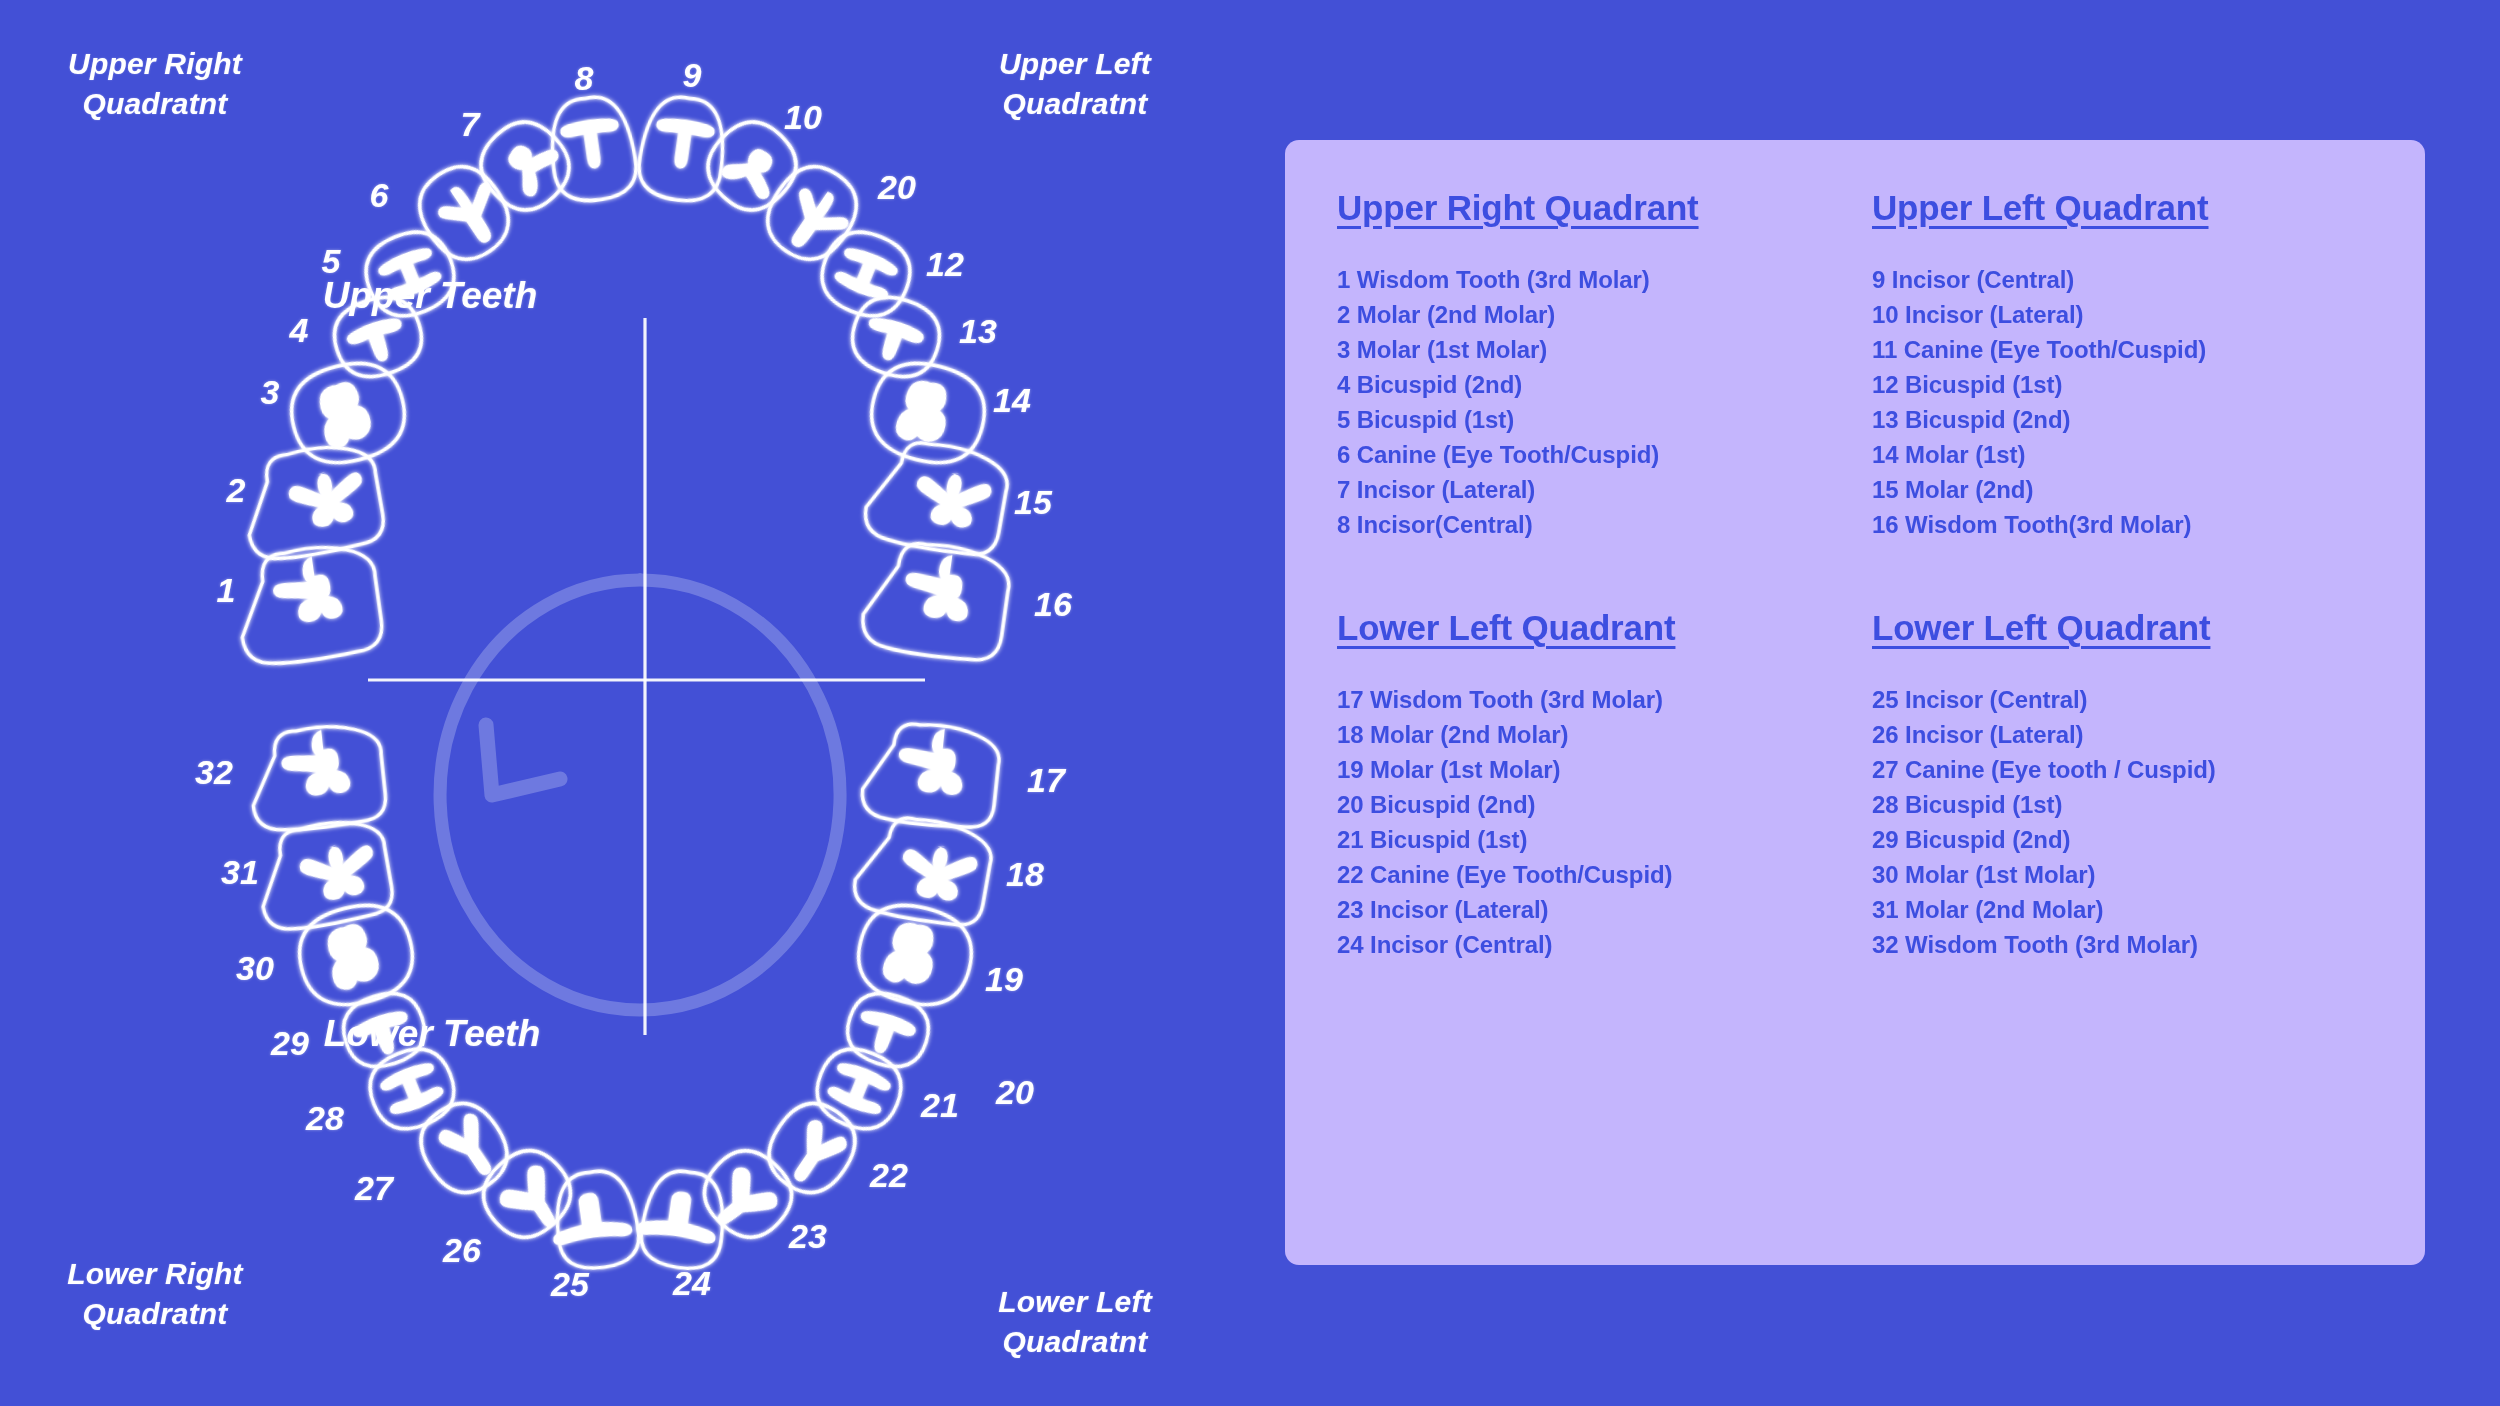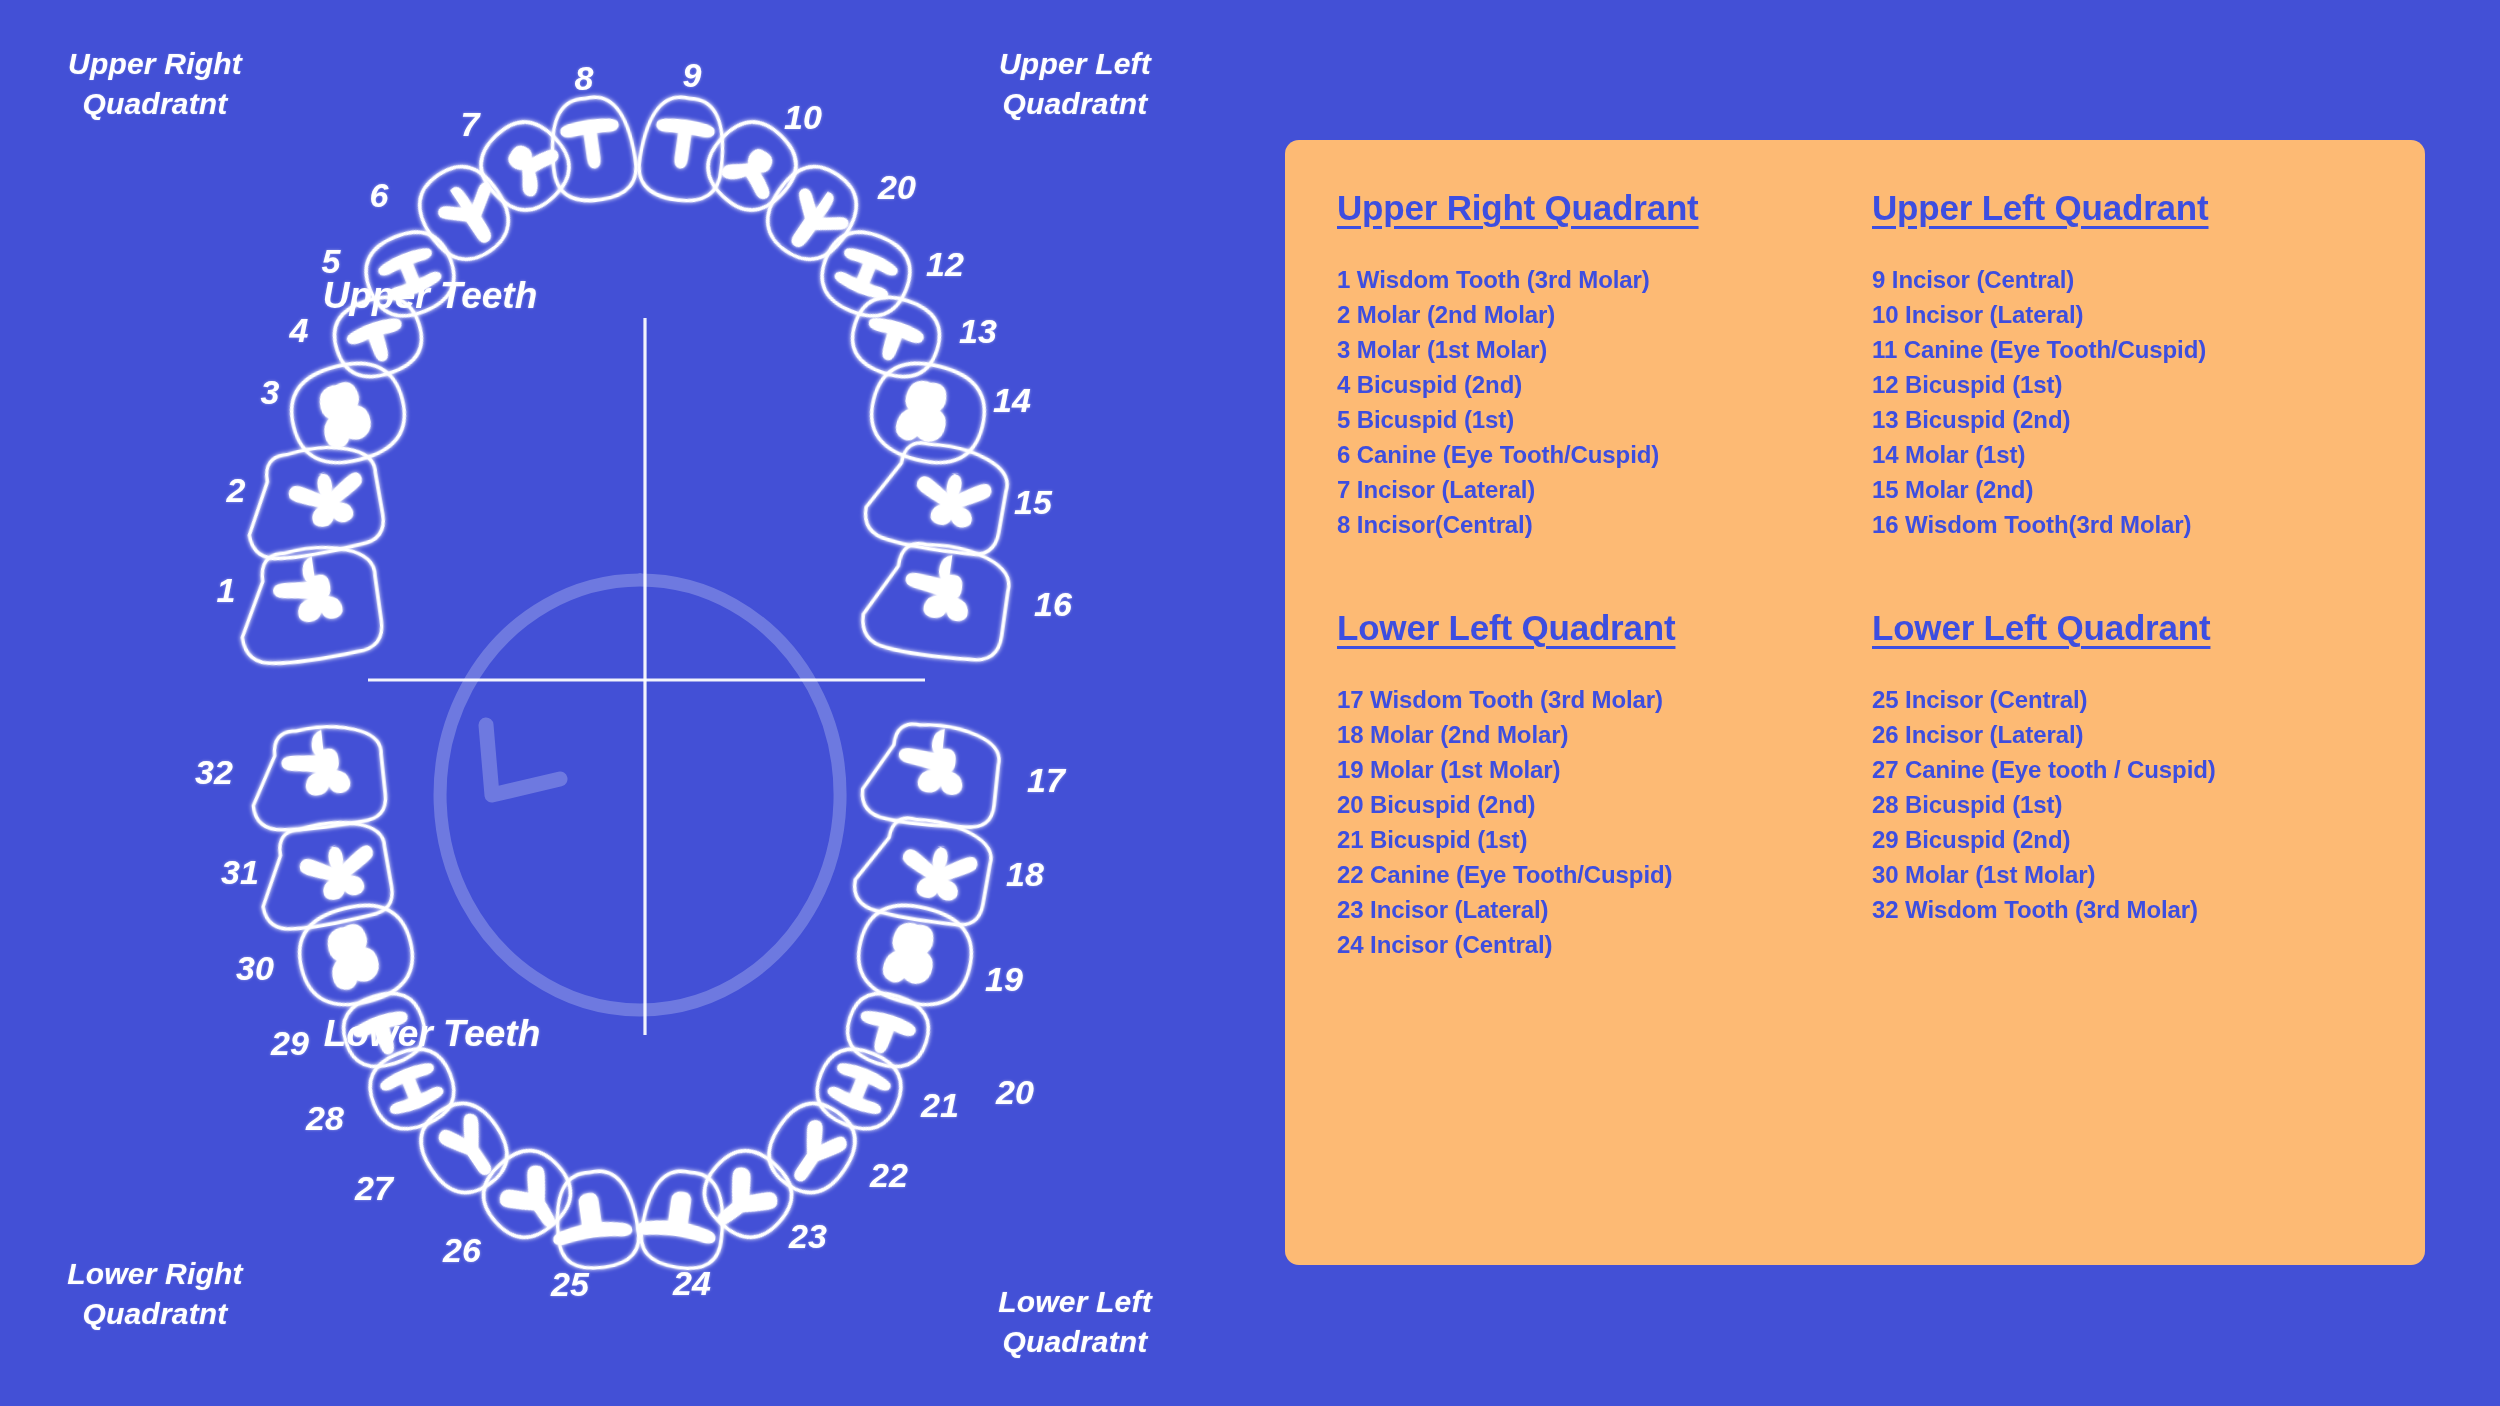--- a/index.html
+++ b/index.html
@@ -57,21 +57,21 @@
     transform:translate(-50%,-50%);
     text-shadow:0 0 3px rgba(255,255,255,.45);
     white-space:nowrap;
   }
 
   
   #legend-panel{
     position:absolute;
     left:1285px;top:140px;
     width:1140px;height:1125px;
-    background:#fdba74;
+    background:#c4b5fd;
     border-radius:14px;
     box-sizing:border-box;
     padding:48px 52px 0 52px;
   }
   .legend-grid{
     display:grid;
     grid-template-columns:1fr 1fr;
     grid-template-rows:auto auto;
     column-gap:34px;
     row-gap:66px;
@@ -346,17 +346,18 @@
       </div>
       <div class="legend-col">
         <div class="legend-title">Lower Left Quadrant</div>
         <ul class="legend-list">
           <li class="legend-item">25 Incisor (Central)</li>
           <li class="legend-item">26 Incisor (Lateral)</li>
           <li class="legend-item">27 Canine (Eye tooth / Cuspid)</li>
           <li class="legend-item">28 Bicuspid (1st)</li>
           <li class="legend-item">29 Bicuspid (2nd)</li>
           <li class="legend-item">30 Molar (1st Molar)</li>
+          <li class="legend-item">31 Molar (2nd Molar)</li>
           <li class="legend-item">32 Wisdom Tooth (3rd Molar)</li>
         </ul>
       </div>
     </div>
 </div>
 
 </body></html>

